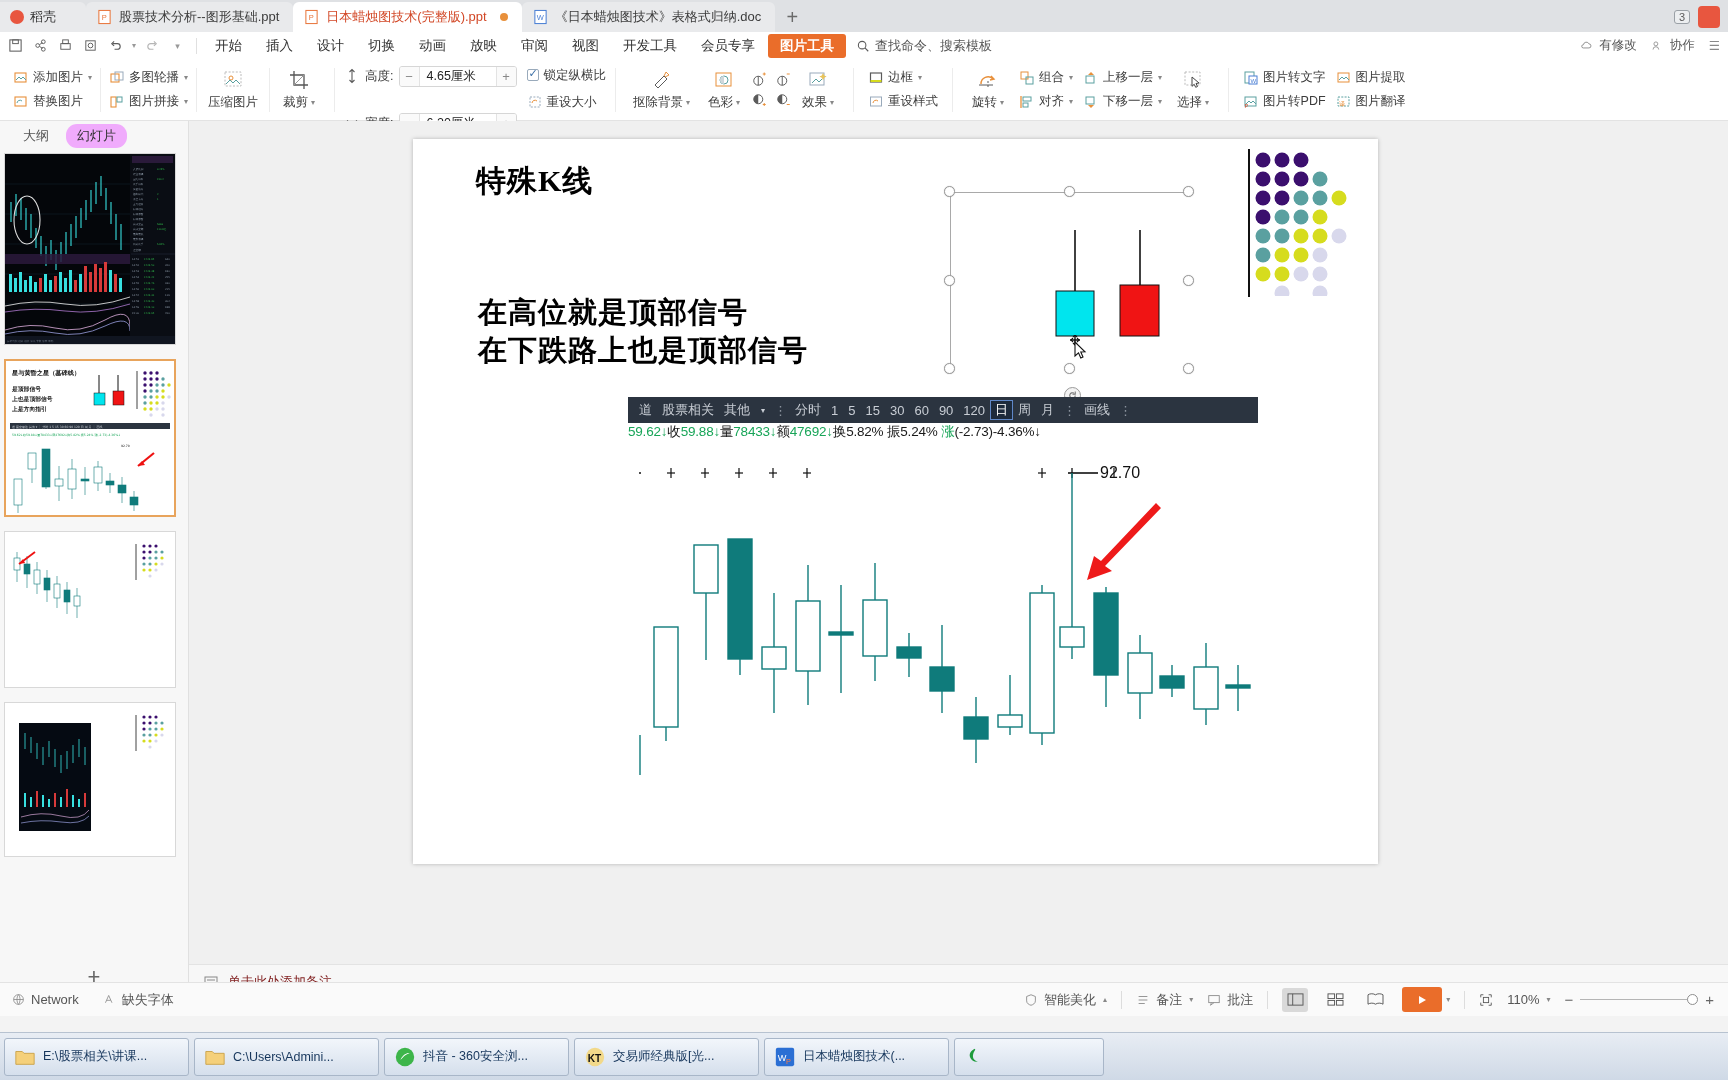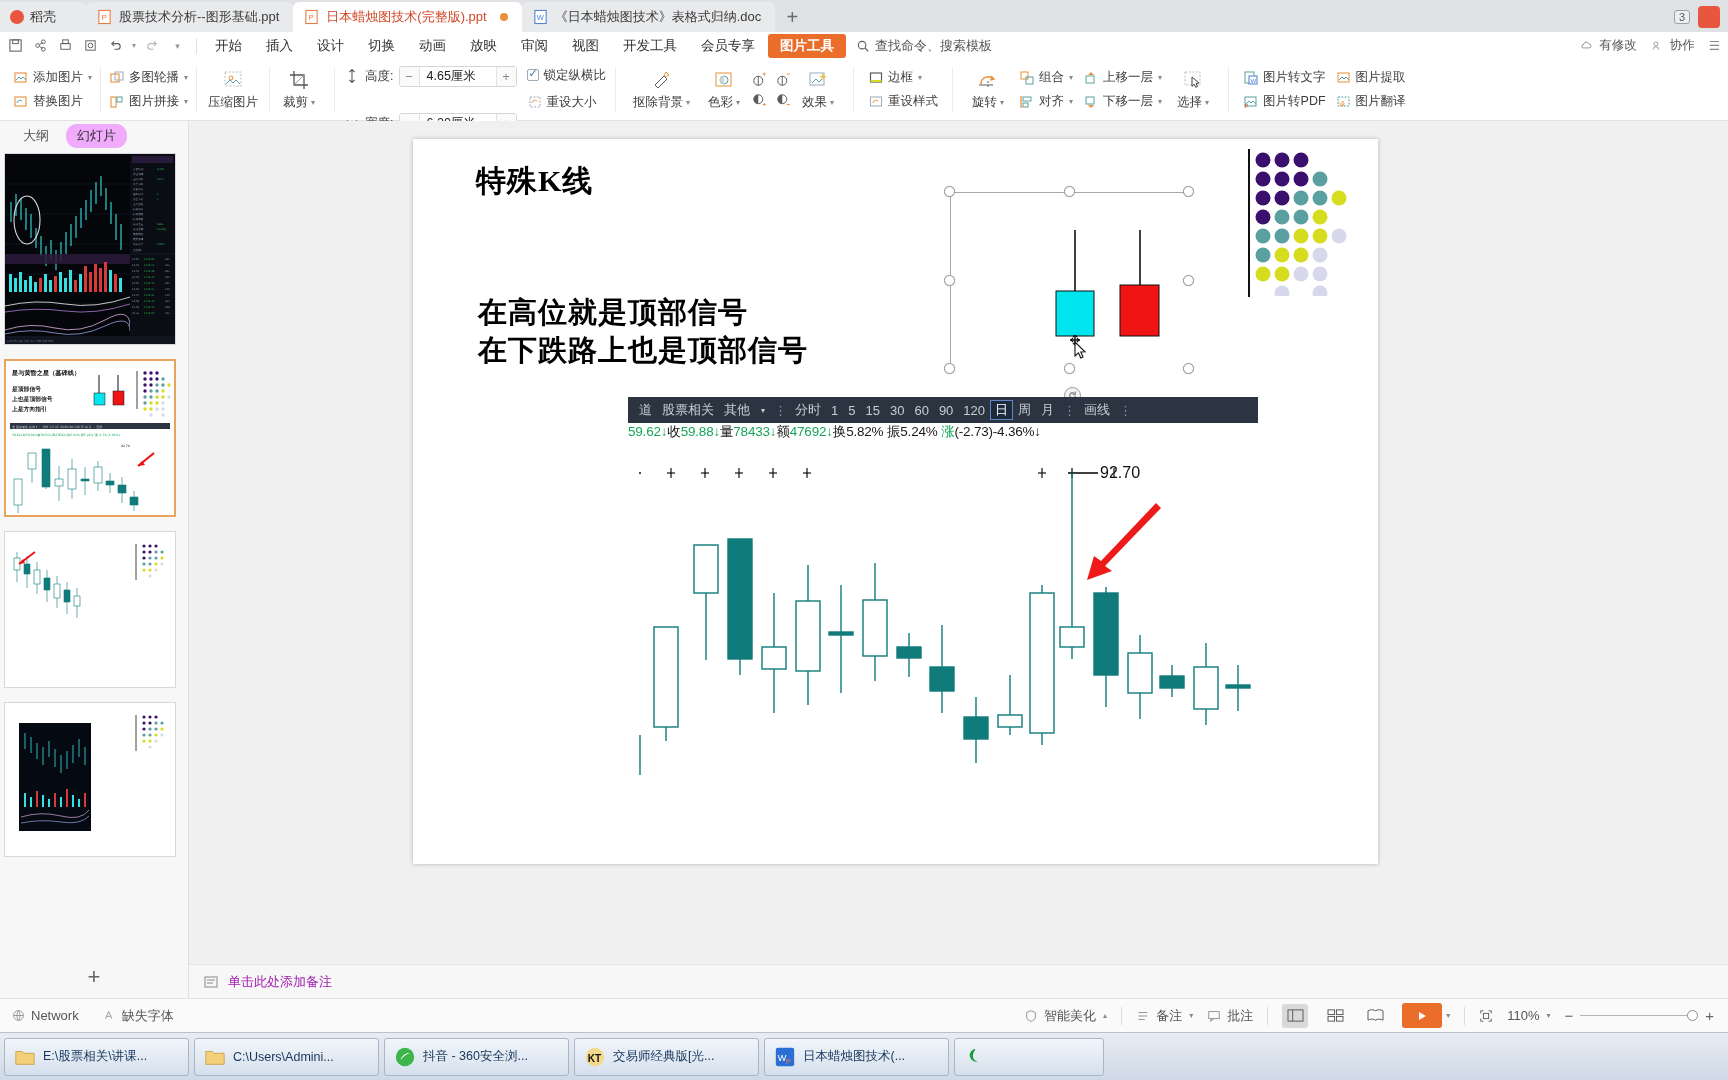--- a/index.html
+++ b/index.html
@@ -156,26 +156,26 @@
     font-size:13.5px; color:#18a558; white-space:nowrap; letter-spacing:-0.2px;
   }
   .quote b{ font-weight:normal; color:#1a1a1a; }
   .chartcanvas{ position:absolute; left:0; top:48px; width:630px; height:352px; }
 
   
   .notesbar{
     position:absolute; left:189px; bottom:82px; right:0; height:34px;
     background:#f7f7f7; border-top:1px solid #e3e3e3;
     display:flex; align-items:center; gap:9px; padding-left:14px;
-    font-size:13px; color:#a21caf;
+    font-size:13px; color:#7f1d1d;
   }
 
   
   .statusbar{
-    position:absolute; left:0; bottom:48px; width:1728px; height:34px;
+    position:absolute; left:0; bottom:64px; width:1728px; height:34px;
     background:#fafafa; border-top:1px solid #e3e3e3;
     display:flex; align-items:center; gap:0; font-size:13px; color:#555;
   }
   .sb-left{ display:flex;align-items:center;gap:24px;padding-left:12px; }
   .sb-right{ margin-left:auto; display:flex; align-items:center; gap:14px; padding-right:14px; }
   .sb-item{ display:flex;align-items:center;gap:6px; }
   .vbtn{ width:26px;height:24px;display:flex;align-items:center;justify-content:center;border-radius:3px;color:#555;}
   .vbtn.sel{ background:#d9d9d9; }
   .playbtn{ width:40px;height:25px;background:#ea6d2a;border-radius:3px;display:flex;align-items:center;justify-content:center;color:#fff;font-size:13px; }
   .zoomslider{ display:flex;align-items:center;gap:7px; }

